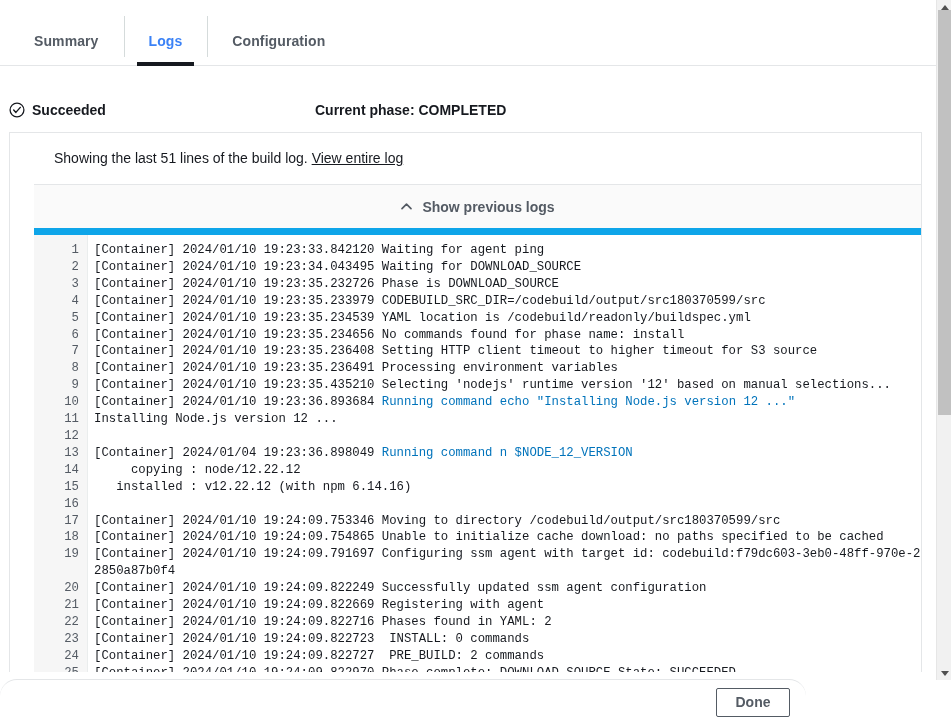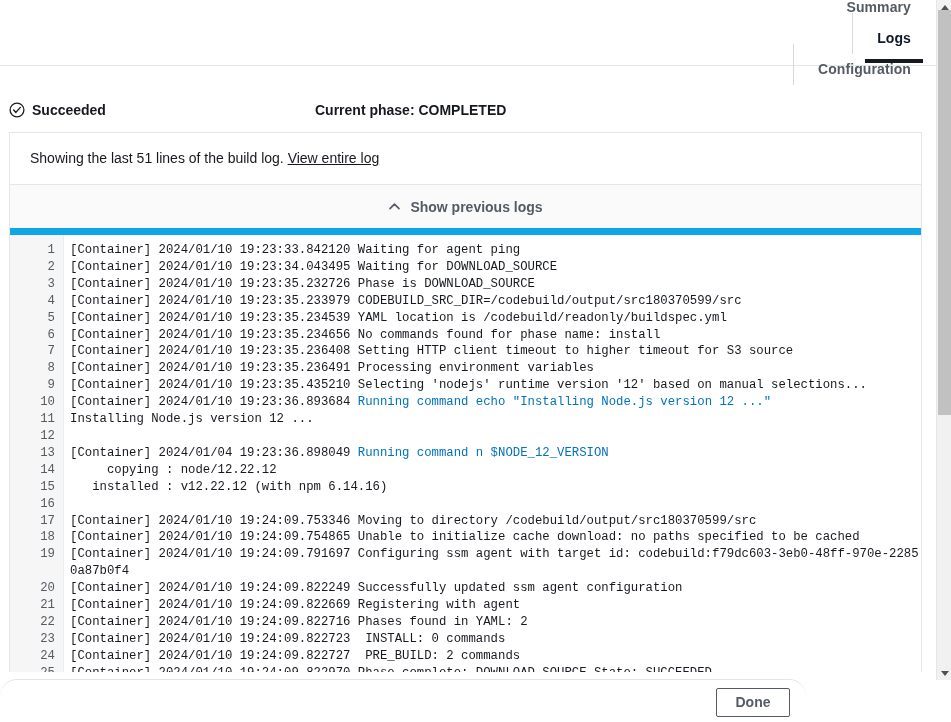--- a/index.html
+++ b/index.html
@@ -36,21 +36,20 @@
 
   
   .tabs {
     position: relative;
     height: 66px;
     border-bottom: 1px solid #e4e6e8;
     display: flex;
     align-items: flex-end;
     padding-left: 9px;
     box-sizing: border-box;
-    flex-direction: column;
   }
   .tab {
     position: relative;
     padding: 0 25px 17px 25px;
     font-size: 14px;
     font-weight: bold;
     color: #545b64;
     cursor: pointer;
     line-height: 1;
     letter-spacing: 0.1px;
@@ -58,21 +57,21 @@
   .tab + .tab::before {
     content: "";
     position: absolute;
     left: 0;
     top: -18px;
     bottom: 8px;
     width: 1px;
     background: #d5dbdb;
   }
   .tab.active {
-    color: #0f172a;
+    color: #3b82f6;
   }
   .tab.active::after {
     content: "";
     position: absolute;
     left: 13px;
     right: 13px;
     bottom: -1px;
     height: 4px;
     background: #16191f;
   }
@@ -104,20 +103,21 @@
   }
 
   
   .log-panel {
     margin: 0 9px;
     border: 1px solid #e4e6e8;
     border-bottom: none;
     background: #ffffff;
     box-sizing: border-box;
     width: 913px;
+    padding-left: 24px;
   }
   .log-header {
     padding: 17px 20px 18px 20px;
     font-size: 14px;
     color: #16191f;
     border-bottom: 1px solid #e4e6e8;
   }
   .log-header a {
     color: #16191f;
     text-decoration: underline;

